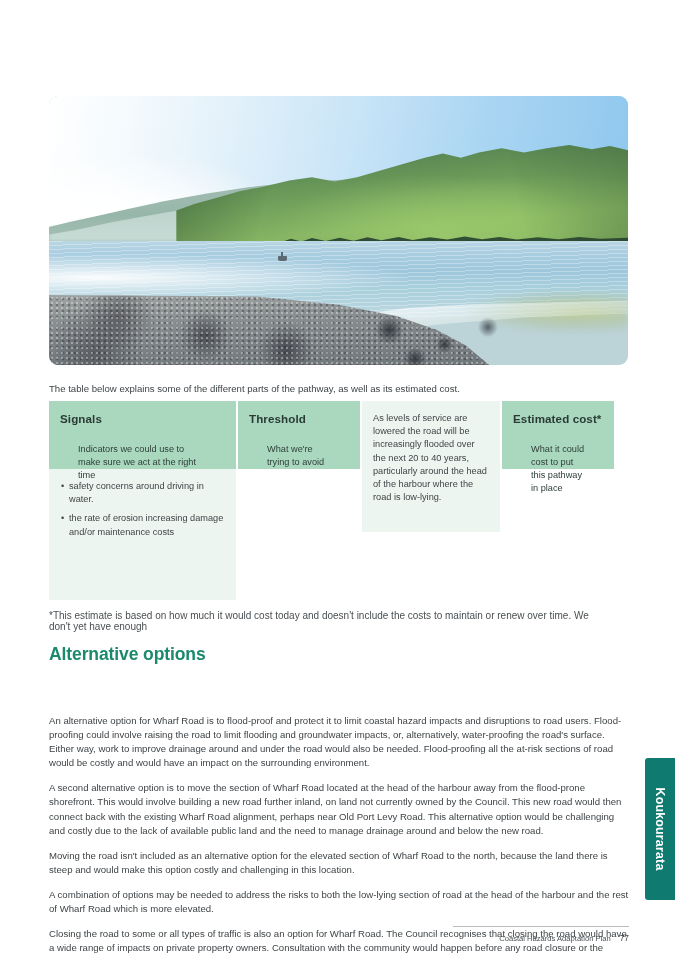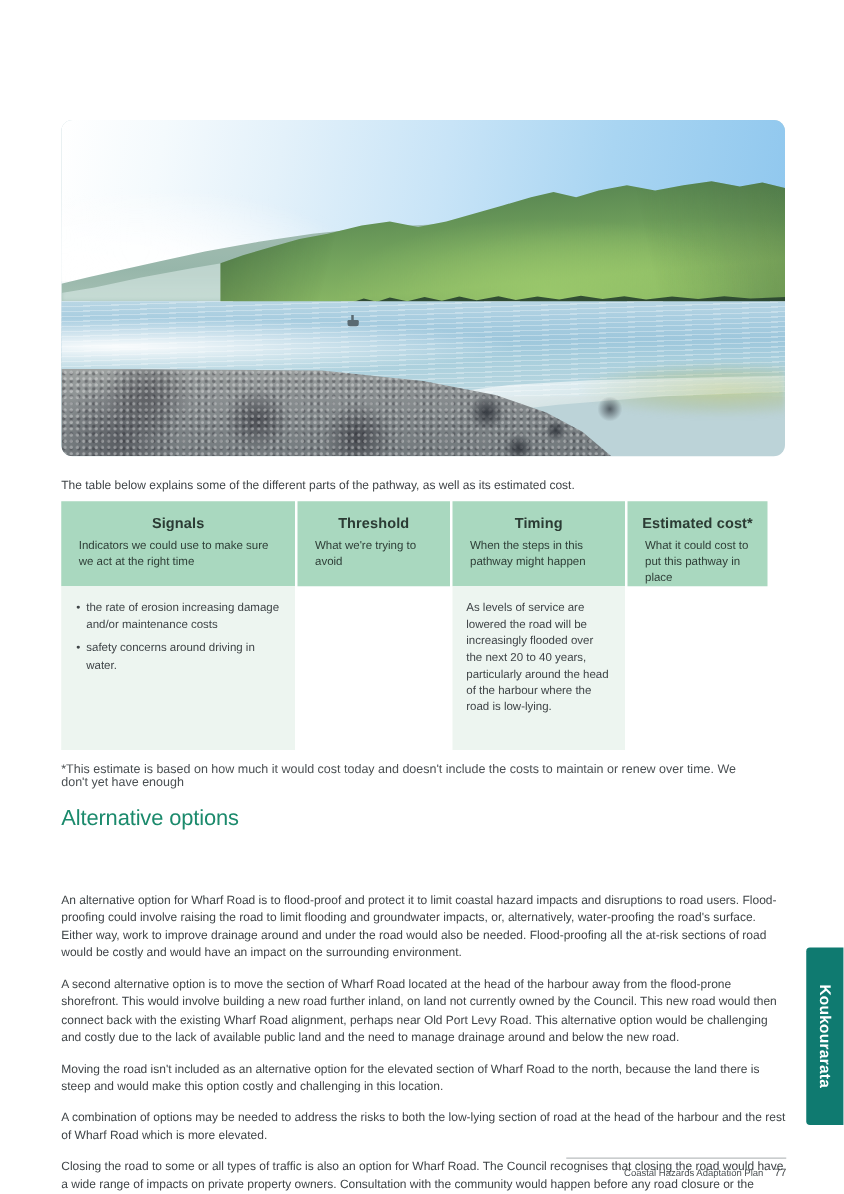--- a/index.html
+++ b/index.html
@@ -182,23 +182,22 @@
   .col.c4 { width: 112px; }
   .th {
     background: #a9d8bf;
     padding: 11px 11px 13px 11px;
     height: 68px;
   }
   .th h4 {
     margin: 0 0 5px 0;
     font-size: 11.6px; font-weight: bold; color: #2b3b34;
     letter-spacing: .1px;
-    text-align: center;
-  }
-  .th p { margin: 3px; font-size: 9.2px; line-height: 13px; color: #2f3f38; }
+  }
+  .th p { margin: 18px; font-size: 9.2px; line-height: 13px; color: #2f3f38; }
   .td {
     background: #edf5f0;
     padding: 11px 11px 14px 11px;
     height: 131px;
     font-size: 9.2px; line-height: 13.2px; color: #3f4447;
   }
   .td ul { margin: 0; padding: 0 0 0 9px; list-style: none; }
   .td li { position: relative; margin: 0 0 6px 0; padding-left: 0; }
   .td li:before {
     content: "\2022"; position: absolute; left: -8px; top: 0; color: #3f4447;
@@ -210,21 +209,21 @@
     position: absolute; left: 49px; top: 610px;
     width: 560px;
     font-size: 10px; line-height: 11px; color: #4a4f52;
   }
   .footnote .l2 { padding-left: 5px; display: block; }
 
   
   .h2 {
     position: absolute; left: 49px; top: 644px;
     margin: 0;
-    font-size: 17.5px; font-weight: normal; color: #1b8a6c;
+    font-size: 17.5px; font-weight: bold; color: #1b8a6c;
     letter-spacing: -.1px;
   }
 
   
   .body {
     position: absolute; left: 49px; top: 714px;
     width: 580px;
   }
   .body p {
     margin: 0 0 11px 0;
@@ -289,38 +288,34 @@
 
   <div class="table">
 
     <div class="col c1">
       <div class="th">
         <h4>Signals</h4>
         <p>Indicators we could use to make sure we act at the right time</p>
       </div>
       <div class="td">
         <ul>
+          <li>safety concerns around driving in water.</li>
           <li>the rate of erosion increasing damage and/or maintenance costs</li>
-          <li>safety concerns around driving in water.</li>
         </ul>
       </div>
     </div>
 
     <div class="col c2">
       <div class="th">
         <h4>Threshold</h4>
         <p>What we're trying to avoid</p>
       </div>
     </div>
 
     <div class="col c3">
-      <div class="th">
-        <h4>Timing</h4>
-        <p>When the steps in this pathway might happen</p>
-      </div>
       <div class="td">
         <p>As levels of service are lowered the road will be increasingly flooded over the next 20 to 40 years, particularly around the head of the harbour where the road is low-lying.</p>
       </div>
     </div>
 
     <div class="col c4">
       <div class="th">
         <h4>Estimated cost*</h4>
         <p>What it could cost to put this pathway in place</p>
       </div>

